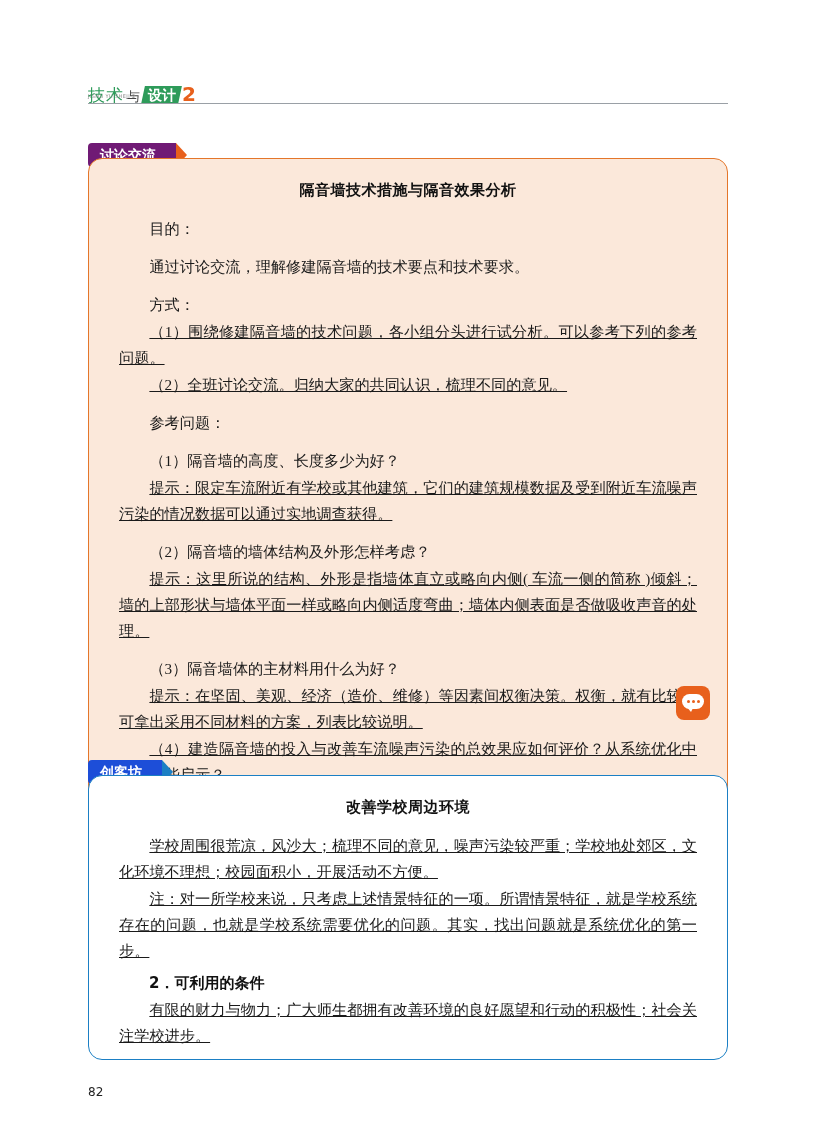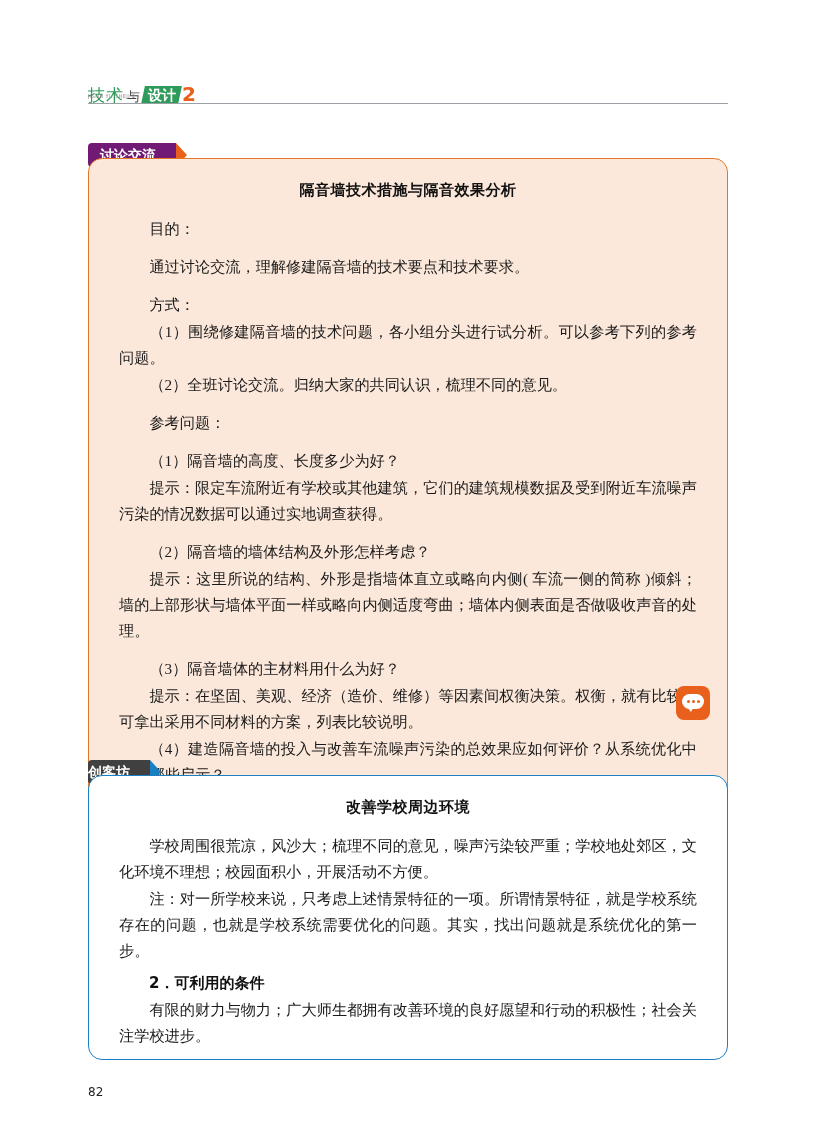--- a/index.html
+++ b/index.html
@@ -134,23 +134,23 @@
     border-top: 12px solid transparent;
     border-bottom: 12px solid transparent;
     border-left: 11px solid #e8601c;
   }
 
   .tab-blue {
     position: absolute;
     left: 88px;
     top: 760px;
     height: 24px;
-    background: #404040;
+    background: #1d4ed8;
     border-radius: 4px 0 0 4px;
-    padding: 0 20px 0 0;
+    padding: 0 20px 0 12px;
     color: #ffffff;
     font-family: "DejaVu Sans", sans-serif;
     font-weight: bold;
     font-size: 14px;
     line-height: 24px;
     box-sizing: border-box;
   }
   .tab-blue::after {
     content: "";
     position: absolute;
@@ -190,20 +190,21 @@
     margin-bottom: 16px;
     color: #111;
   }
   p.para {
     margin: 0 0 1px 0;
     font-size: 15.2px;
     line-height: 26px;
     text-align: justify;
     text-indent: 2em;
     color: #1a1a1a;
+    text-decoration: underline;
   }
   p.lead {
     margin: 12px 0 1px 0;
     font-size: 15.2px;
     line-height: 26px;
     text-indent: 2em;
     color: #1a1a1a;
   }
   p.subhead {
     margin: 6px 0 1px 0;

